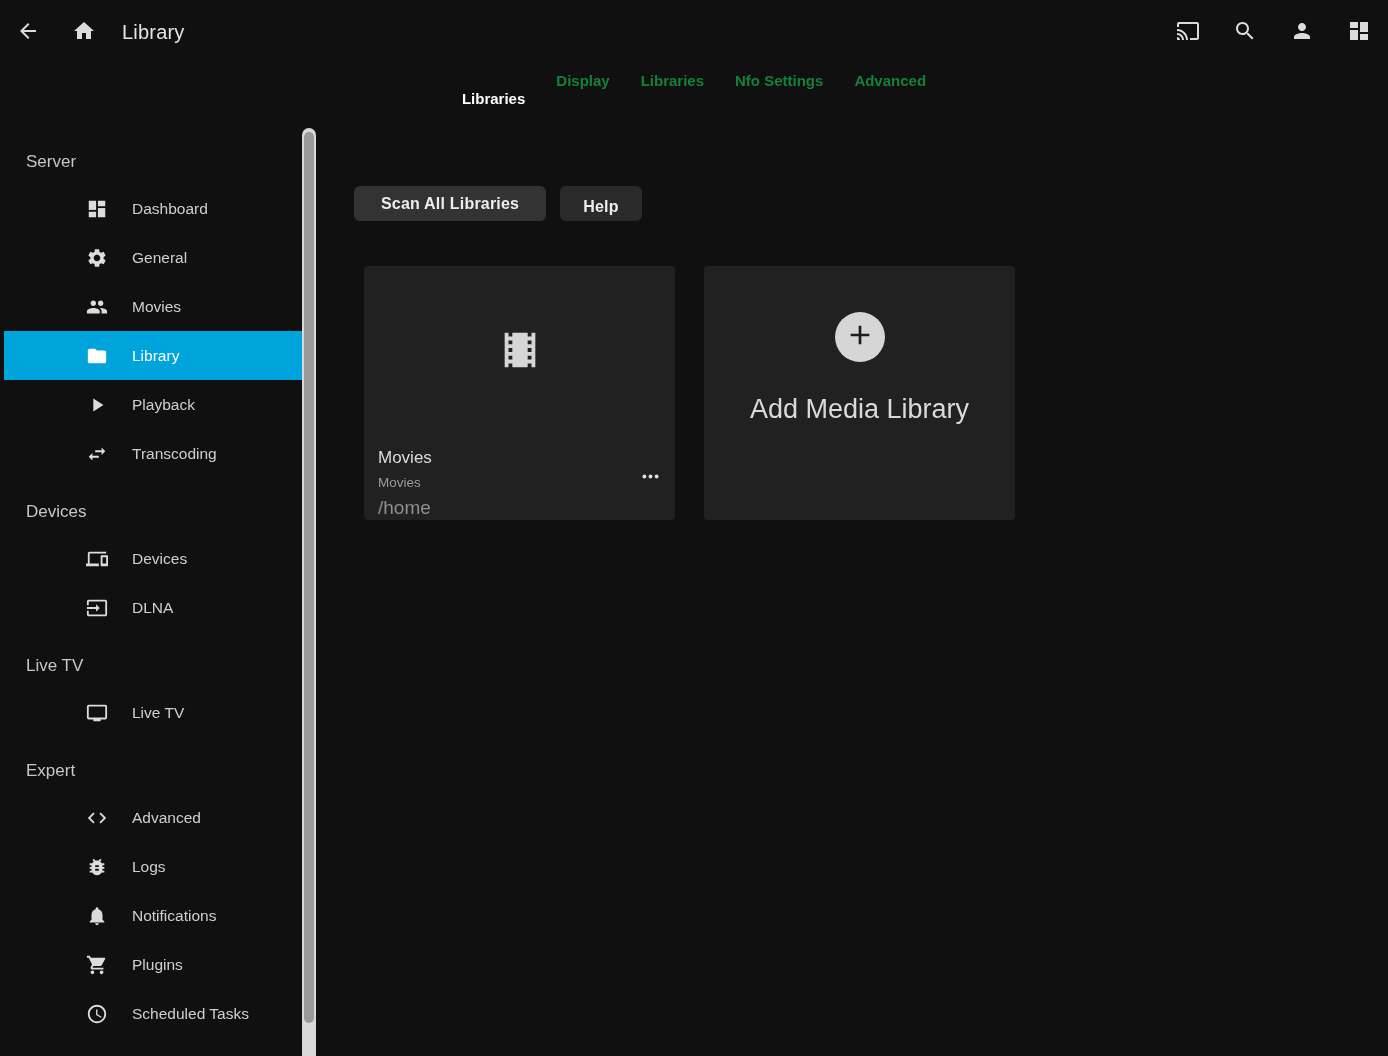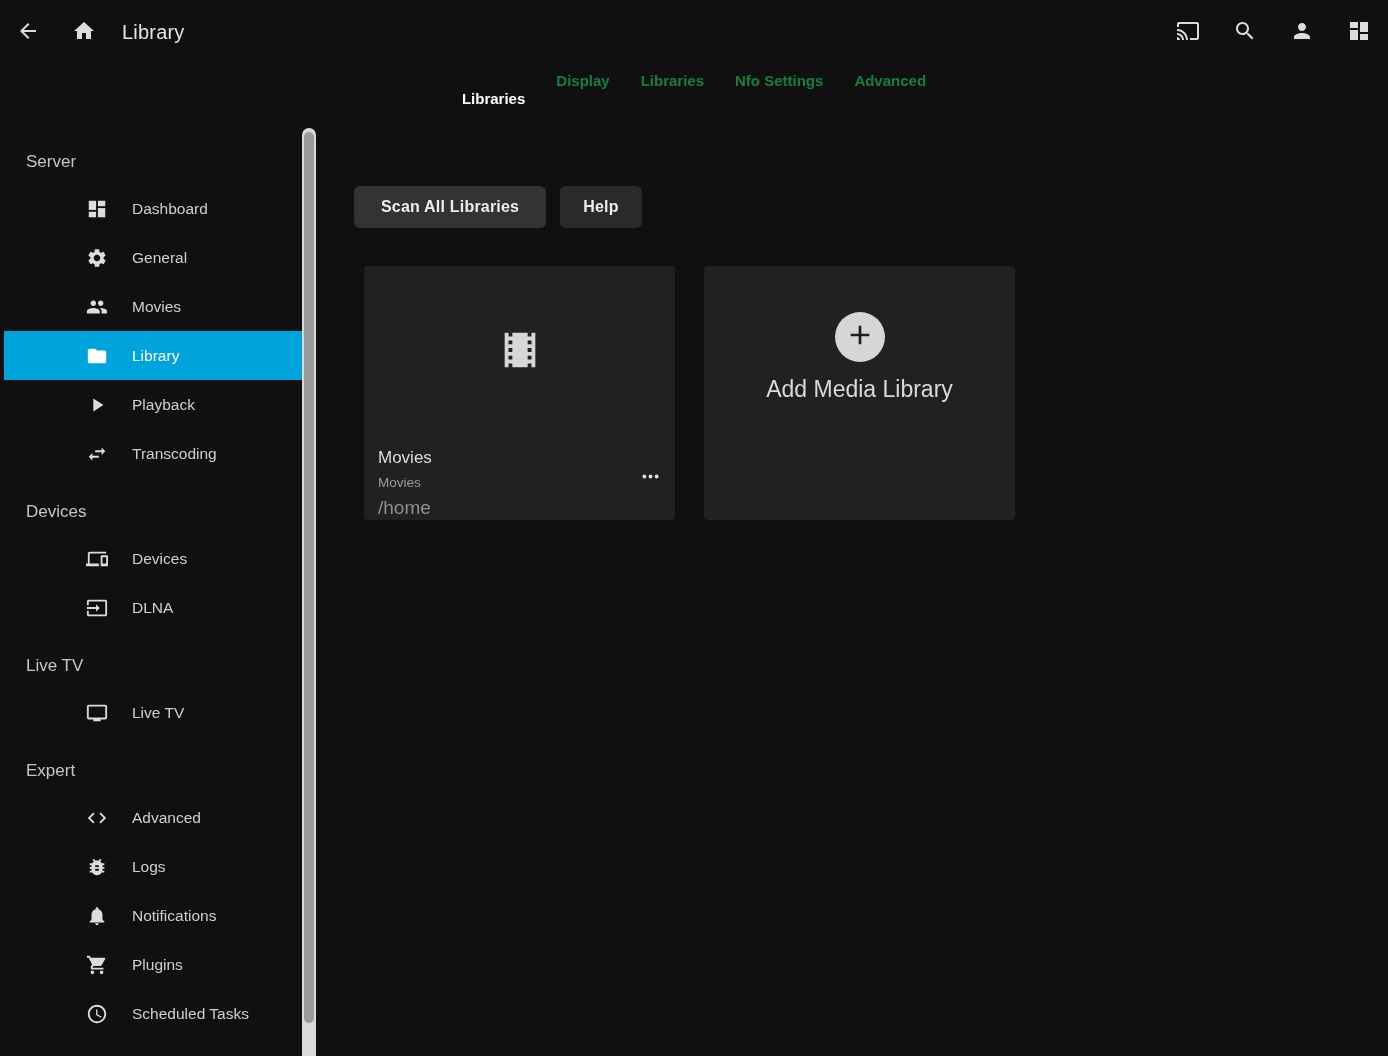--- a/index.html
+++ b/index.html
@@ -29,37 +29,37 @@
   .nav-icon{width:24px;height:24px;margin-left:37px;display:flex;align-items:center;justify-content:center;}
   .nav-icon svg{width:22px;height:22px;fill:#dcdcdc;}
   .nav-label{margin-left:23px;font-size:15.5px;}
   .nav-item.active{background:#00a4dc;color:#fff;}
   .nav-item.active .nav-icon svg{fill:#fff;}
   
   .sb-track{position:absolute;left:302px;top:128px;bottom:0;width:14px;background:#d9d9d9;border-radius:7px 7px 0 0;}
   .sb-thumb{position:absolute;left:2px;top:4px;width:10px;height:891px;background:#9a9a9a;border-radius:5px;cursor:pointer;}
   
   .btn-row{position:absolute;left:354px;top:186px;display:flex;gap:14px;}
-  .btn{height:42px;border:none;border-radius:6px;color:#ededed;font-weight:bold;font-size:16px;font-family:inherit;cursor:pointer;letter-spacing:.2px;}
+  .btn{height:35px;border:none;border-radius:6px;color:#ededed;font-weight:bold;font-size:16px;font-family:inherit;cursor:pointer;letter-spacing:.2px;}
   .btn-scan{background:#333333;padding:0 27px;}
   .btn-help{background:#2a2a2a;padding:12px 23px;}
   .cards{position:absolute;left:364px;top:266px;display:flex;gap:29px;}
   .card{width:311px;height:254px;background:#212121;border-radius:4px;position:relative;box-sizing:border-box;cursor:pointer;}
   .card-image{height:172px;display:flex;align-items:center;justify-content:center;}
   .card-image svg{width:46px;height:46px;fill:#d6d6d6;}
   .card-footer{padding:6px 14px 0;position:relative;}
   .card-title{font-size:17px;color:#dcdcdc;margin:4px 0 7px;font-weight:normal;}
   .card-sub{font-size:13.5px;color:#9a9a9a;margin:0 0 7px;}
   .card-path{font-size:19px;color:#8f8f8f;margin:0;}
   .menu-dots{position:absolute;right:10px;top:24px;border:none;background:none;padding:4px;cursor:pointer;display:flex;}
   .menu-dots svg{width:21px;height:21px;fill:#e2e2e2;}
   .card-add{display:flex;flex-direction:column;align-items:center;}
   .plus-circle{margin-top:46px;width:50px;height:50px;border-radius:50%;background:#d6d6d6;display:flex;align-items:center;justify-content:center;}
   .plus-circle svg{width:32px;height:32px;fill:#1d1d1d;}
-  .add-label{margin-top:14px;font-size:23px;color:#dadada;}
+  .add-label{margin-top:32px;font-size:27px;color:#dadada;}
 </style>
 </head>
 <body>
 
 <div class="header">
   <div class="hleft">
     <button class="icon-btn">
       <span>
         <svg viewBox="0 0 24 24" width="24" height="24" fill="#dcdcdc">
             <path d="M20 11H7.83l5.59-5.59L12 4l-8 8 8 8 1.41-1.41L7.83 13H20v-2z"></path>

